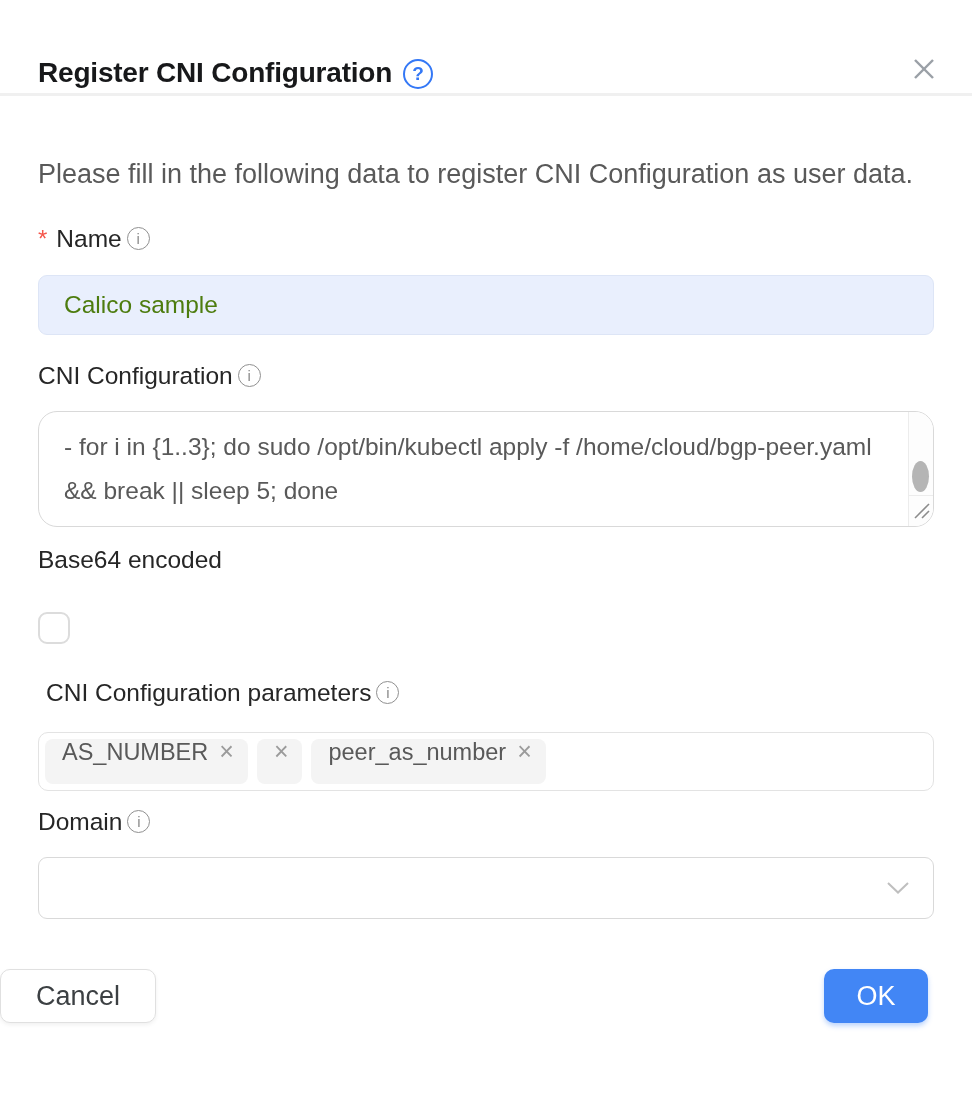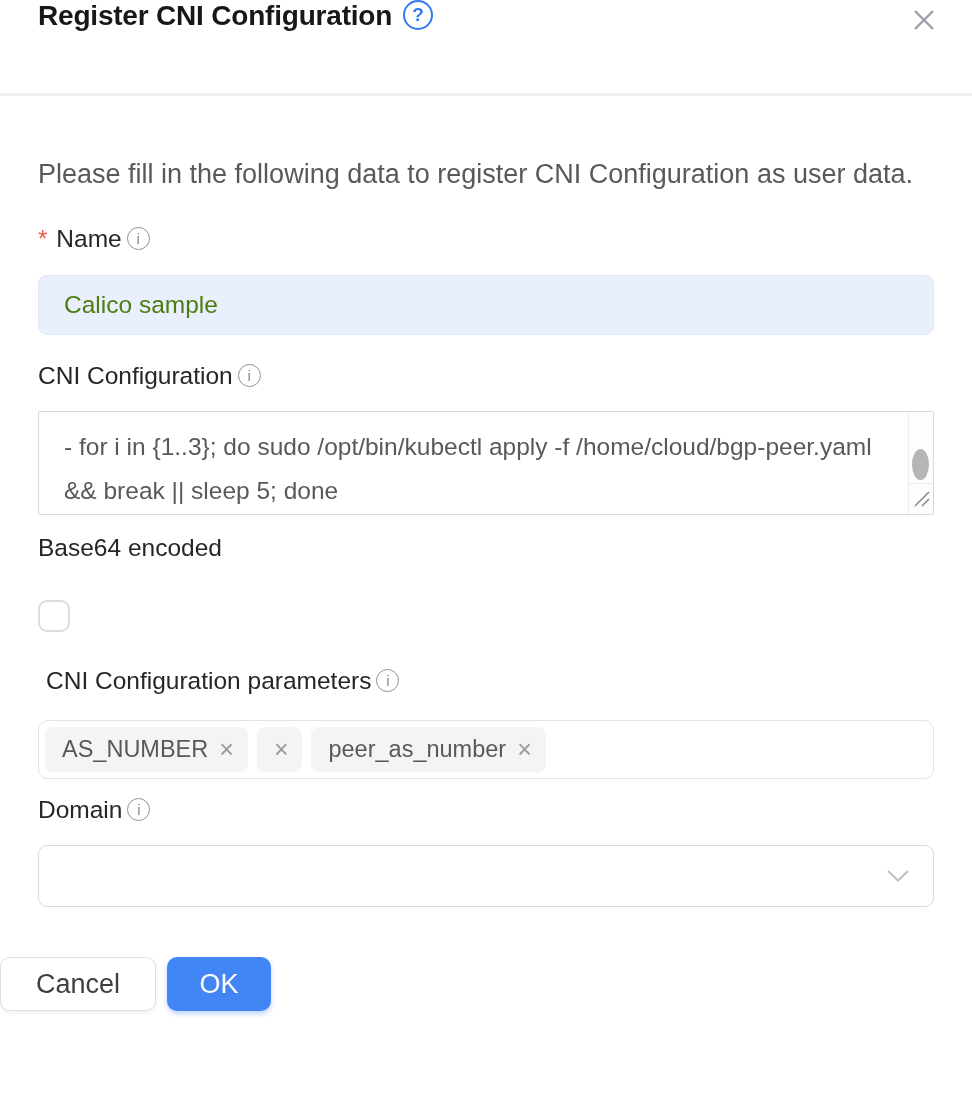--- a/index.html
+++ b/index.html
@@ -8,22 +8,22 @@
     font-family: "Liberation Sans", sans-serif;
     background: #ffffff;
     color: #262626;
   }
 
   
   .modal-header {
     height: 96px;
     border-bottom: 3px solid #f0f0f0;
     display: flex;
-    align-items: flex-start;
-    padding: 0 28px 12px 38px;
+    align-items: flex-end;
+    padding: 0 28px 4px 38px;
   }
   .modal-title {
     font-size: 28px;
     font-weight: 700;
     color: #17181a;
     letter-spacing: -0.2px;
   }
   .help-icon {
     width: 30px; height: 30px;
     border: 2.5px solid #3478f6;
@@ -92,23 +92,23 @@
     color: #4d7c0f;
     padding: 0 25px;
     outline: none;
   }
 
   .cni-label { margin-top: 26px; }
 
   .textarea-wrap {
     margin-top: 21px;
     position: relative;
-    height: 104px;
+    height: 116px;
     border: 1.5px solid #d9d9d9;
-    border-radius: 2px;
+    border-radius: 19px;
     background: #fff;
     overflow: hidden;
     cursor: text;
   }
   .textarea-text {
     padding: 13px 50px 13px 25px;
     font-size: 24.5px;
     line-height: 44px;
     color: #595959;
   }
@@ -164,21 +164,21 @@
     align-items: center;
     gap: 9px;
     padding: 6px;
     cursor: text;
   }
   .tag {
     background: #f4f4f4;
     border-radius: 8px;
     height: 45px;
     display: inline-flex;
-    align-items: center;
+    align-items: flex-start;
     gap: 11px;
     padding: 0 14px 0 17px;
     font-size: 23.5px;
     color: #595959;
     white-space: nowrap;
   }
   .tag-remove {
     color: #9b9b9b;
     font-size: 25px;
     line-height: 1;
@@ -203,21 +203,21 @@
     position: absolute;
     right: 24px;
     top: 50%;
     transform: translateY(-50%);
     line-height: 0;
   }
 
   
   .modal-footer {
     display: flex;
-    justify-content: flex-start;
+    justify-content: space-between;
     align-items: center;
     gap: 11px;
     padding: 50px 44px 0 0;
   }
   .btn {
     height: 54px;
     border-radius: 10px;
     font-family: "Liberation Sans", sans-serif;
     font-size: 27px;
     cursor: pointer;

